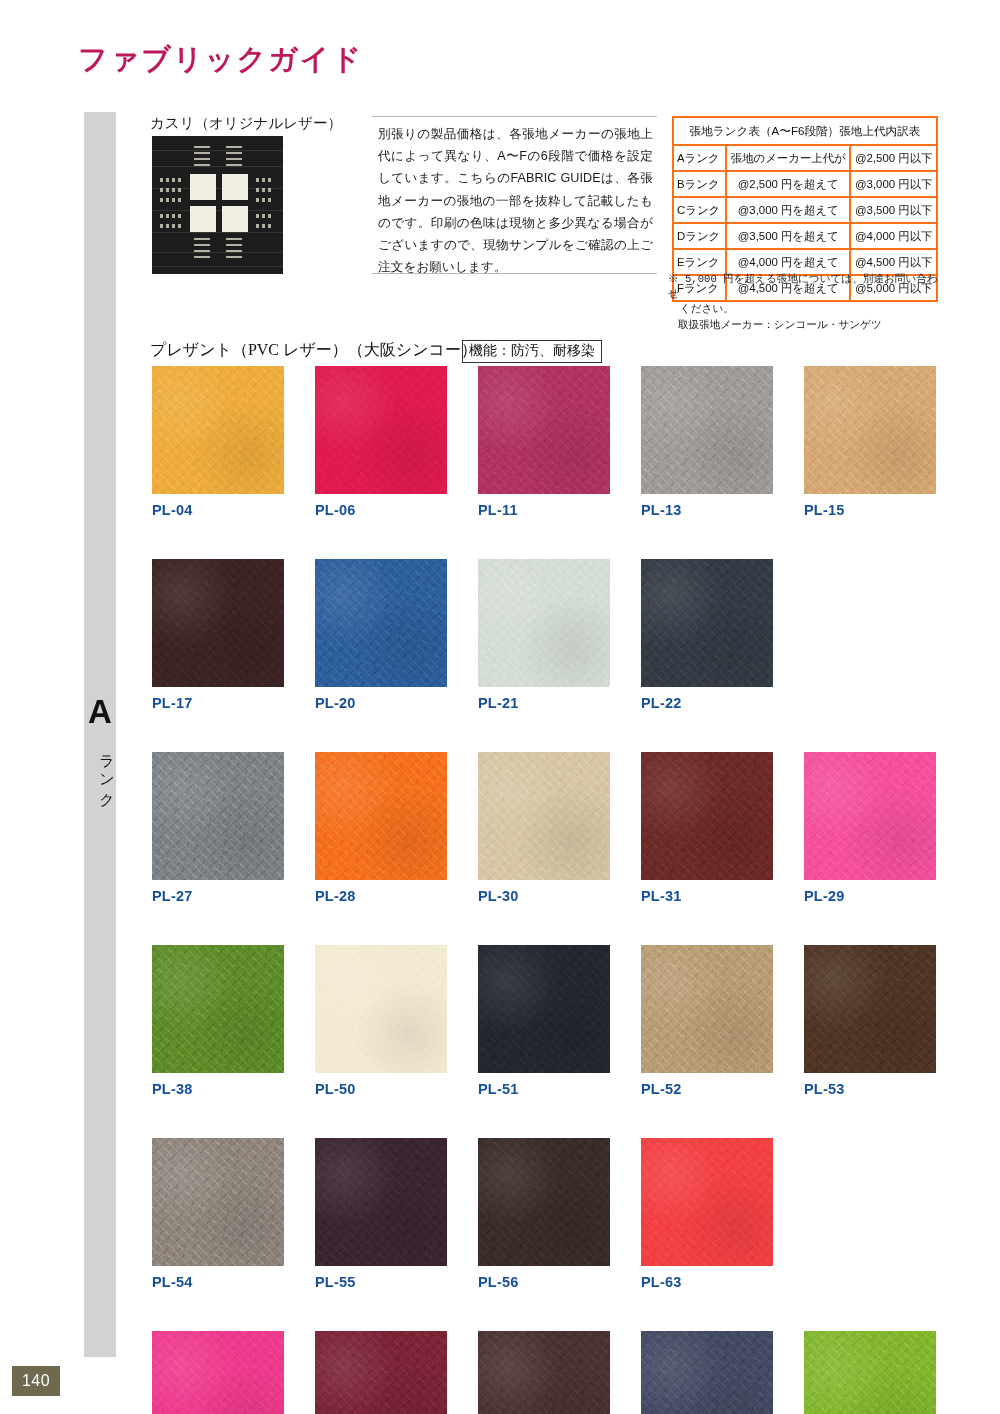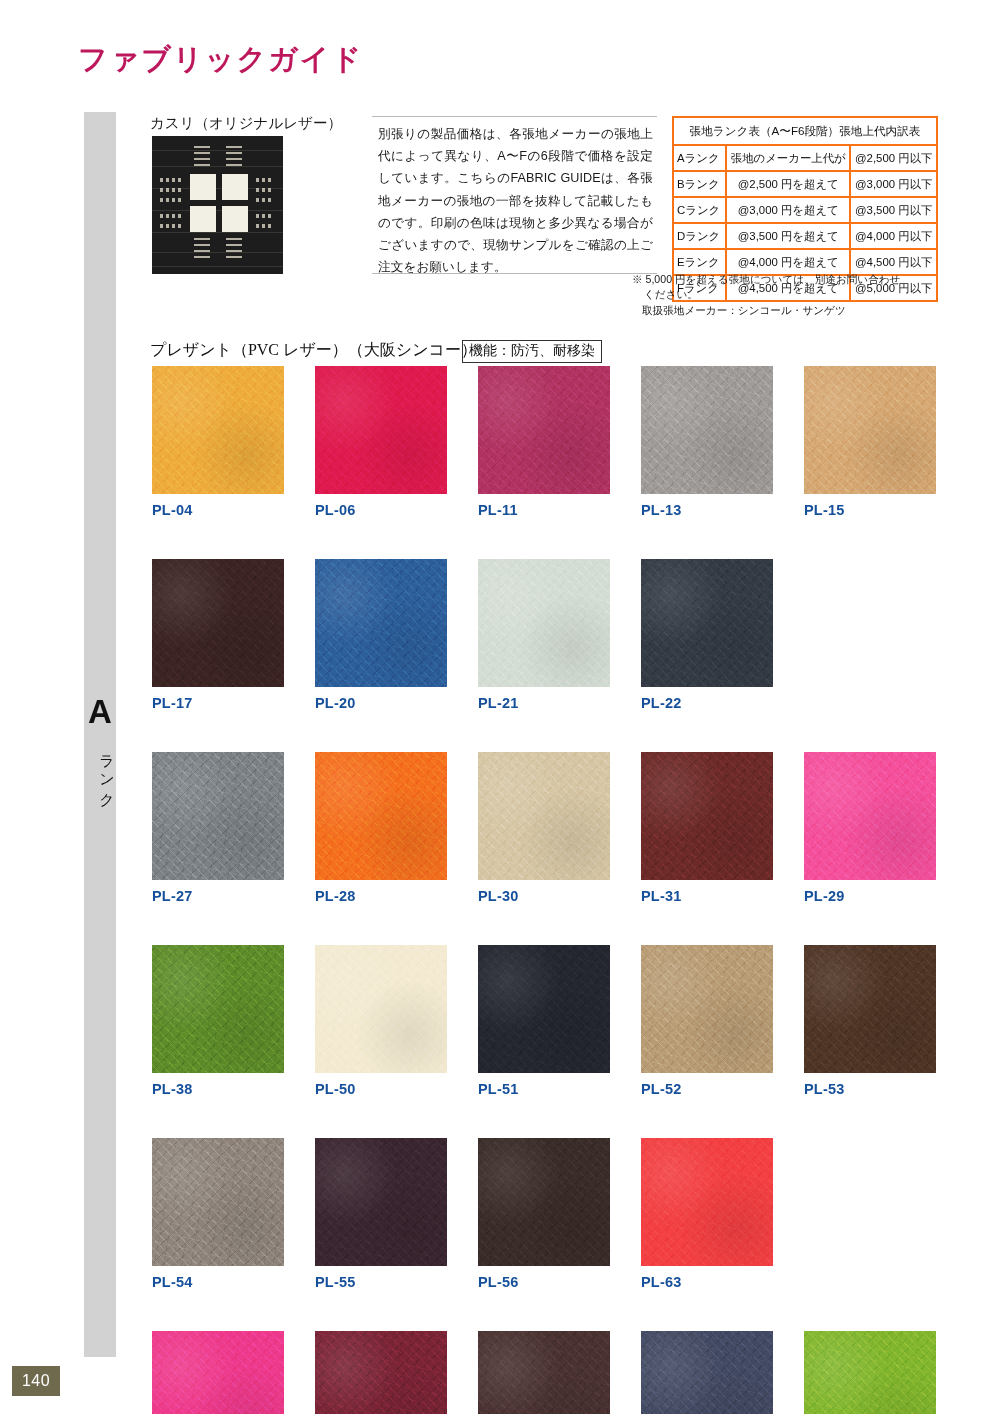--- a/index.html
+++ b/index.html
@@ -82,23 +82,23 @@
     font-weight:400;white-space:nowrap;margin-top:24px;
   }
   table.rank-table th.title-cell{
     text-align:center;font-size:11.6px;padding:3px 2px;
   }
   td.rank-name{width:54px;text-align:left;padding-left:4px;}
   td.rank-mid{width:124px;text-align:center;}
   td.rank-max{width:84px;text-align:center;}
 
   #rank-note{
-    position:absolute;left:632px;top:272px;width:280px;
+    position:absolute;left:668px;top:272px;width:280px;
     font-size:10.6px;line-height:15px;color:#1a1a1a;
-    font-family:Liberation Sans, sans-serif;
+    font-family:Liberation Mono, monospace;
   }
   #rank-note .note-indent{display:block;padding-left:12px;}
   #rank-note .note-maker{display:block;padding-left:10px;margin-top:1px;}
 
   
   #section-header{
     position:absolute;left:150px;top:340px;
     font-size:16px;color:#111;white-space:nowrap;
     font-family:Liberation Serif, serif;
   }

